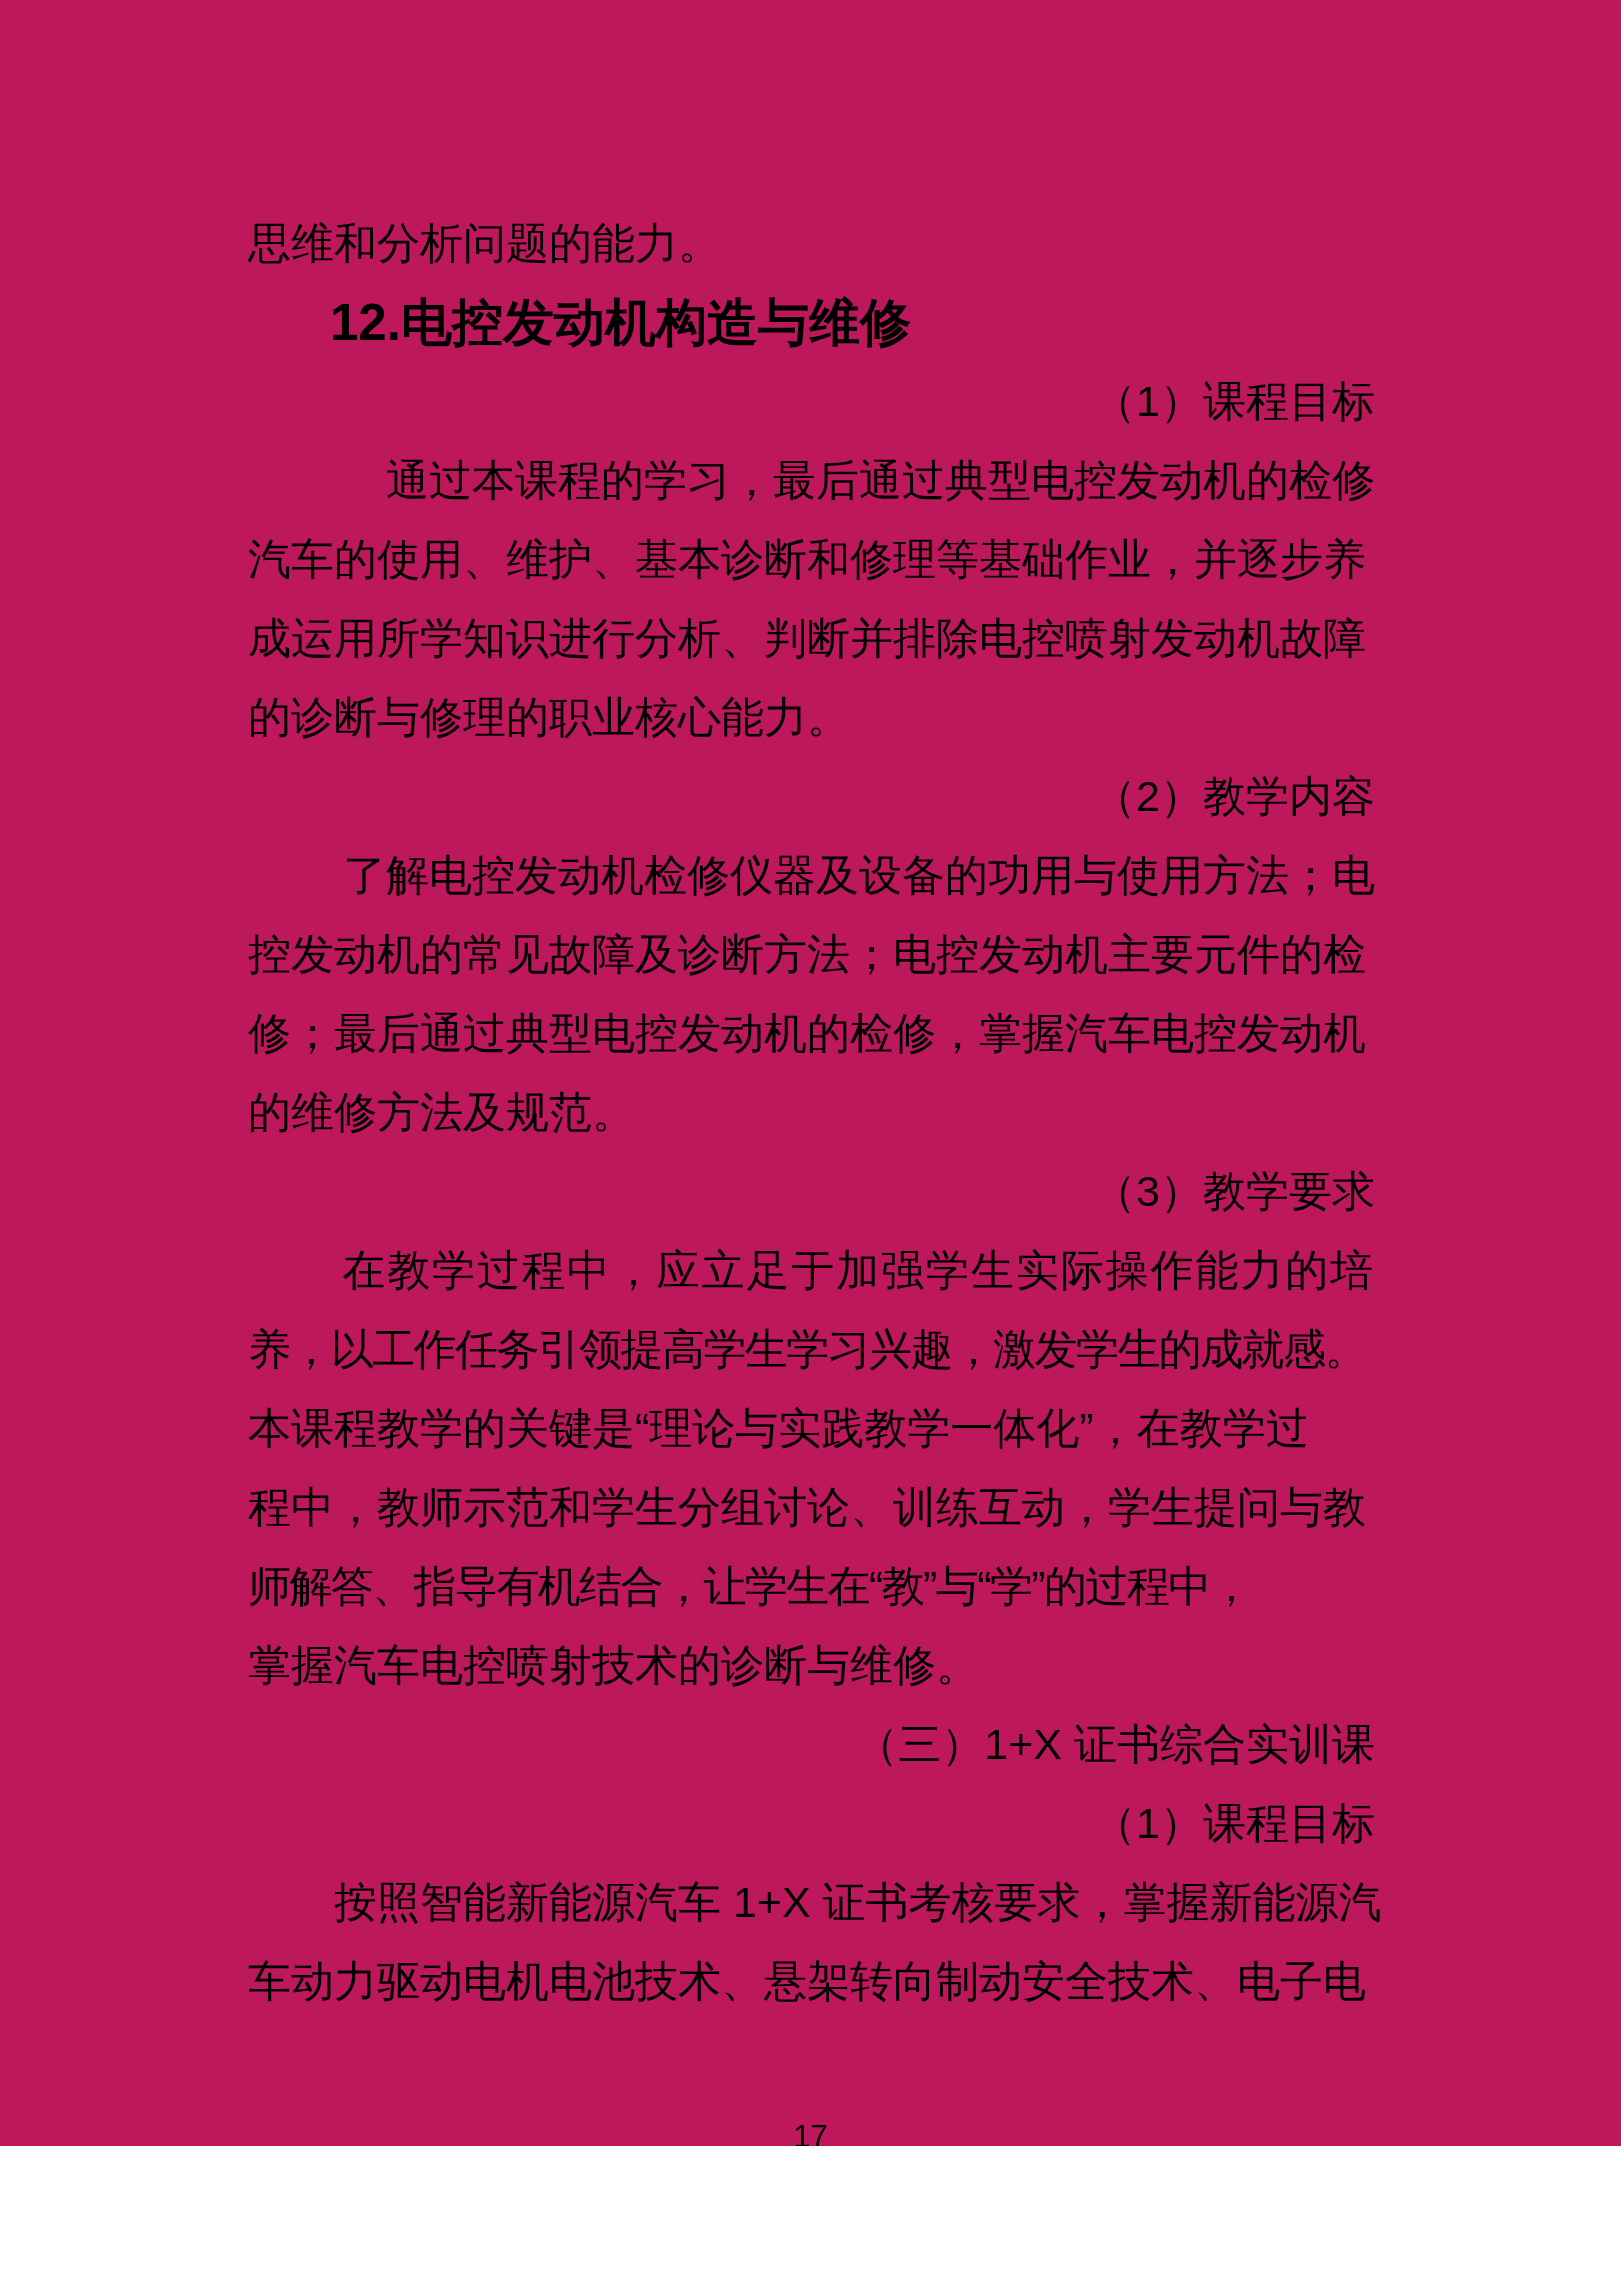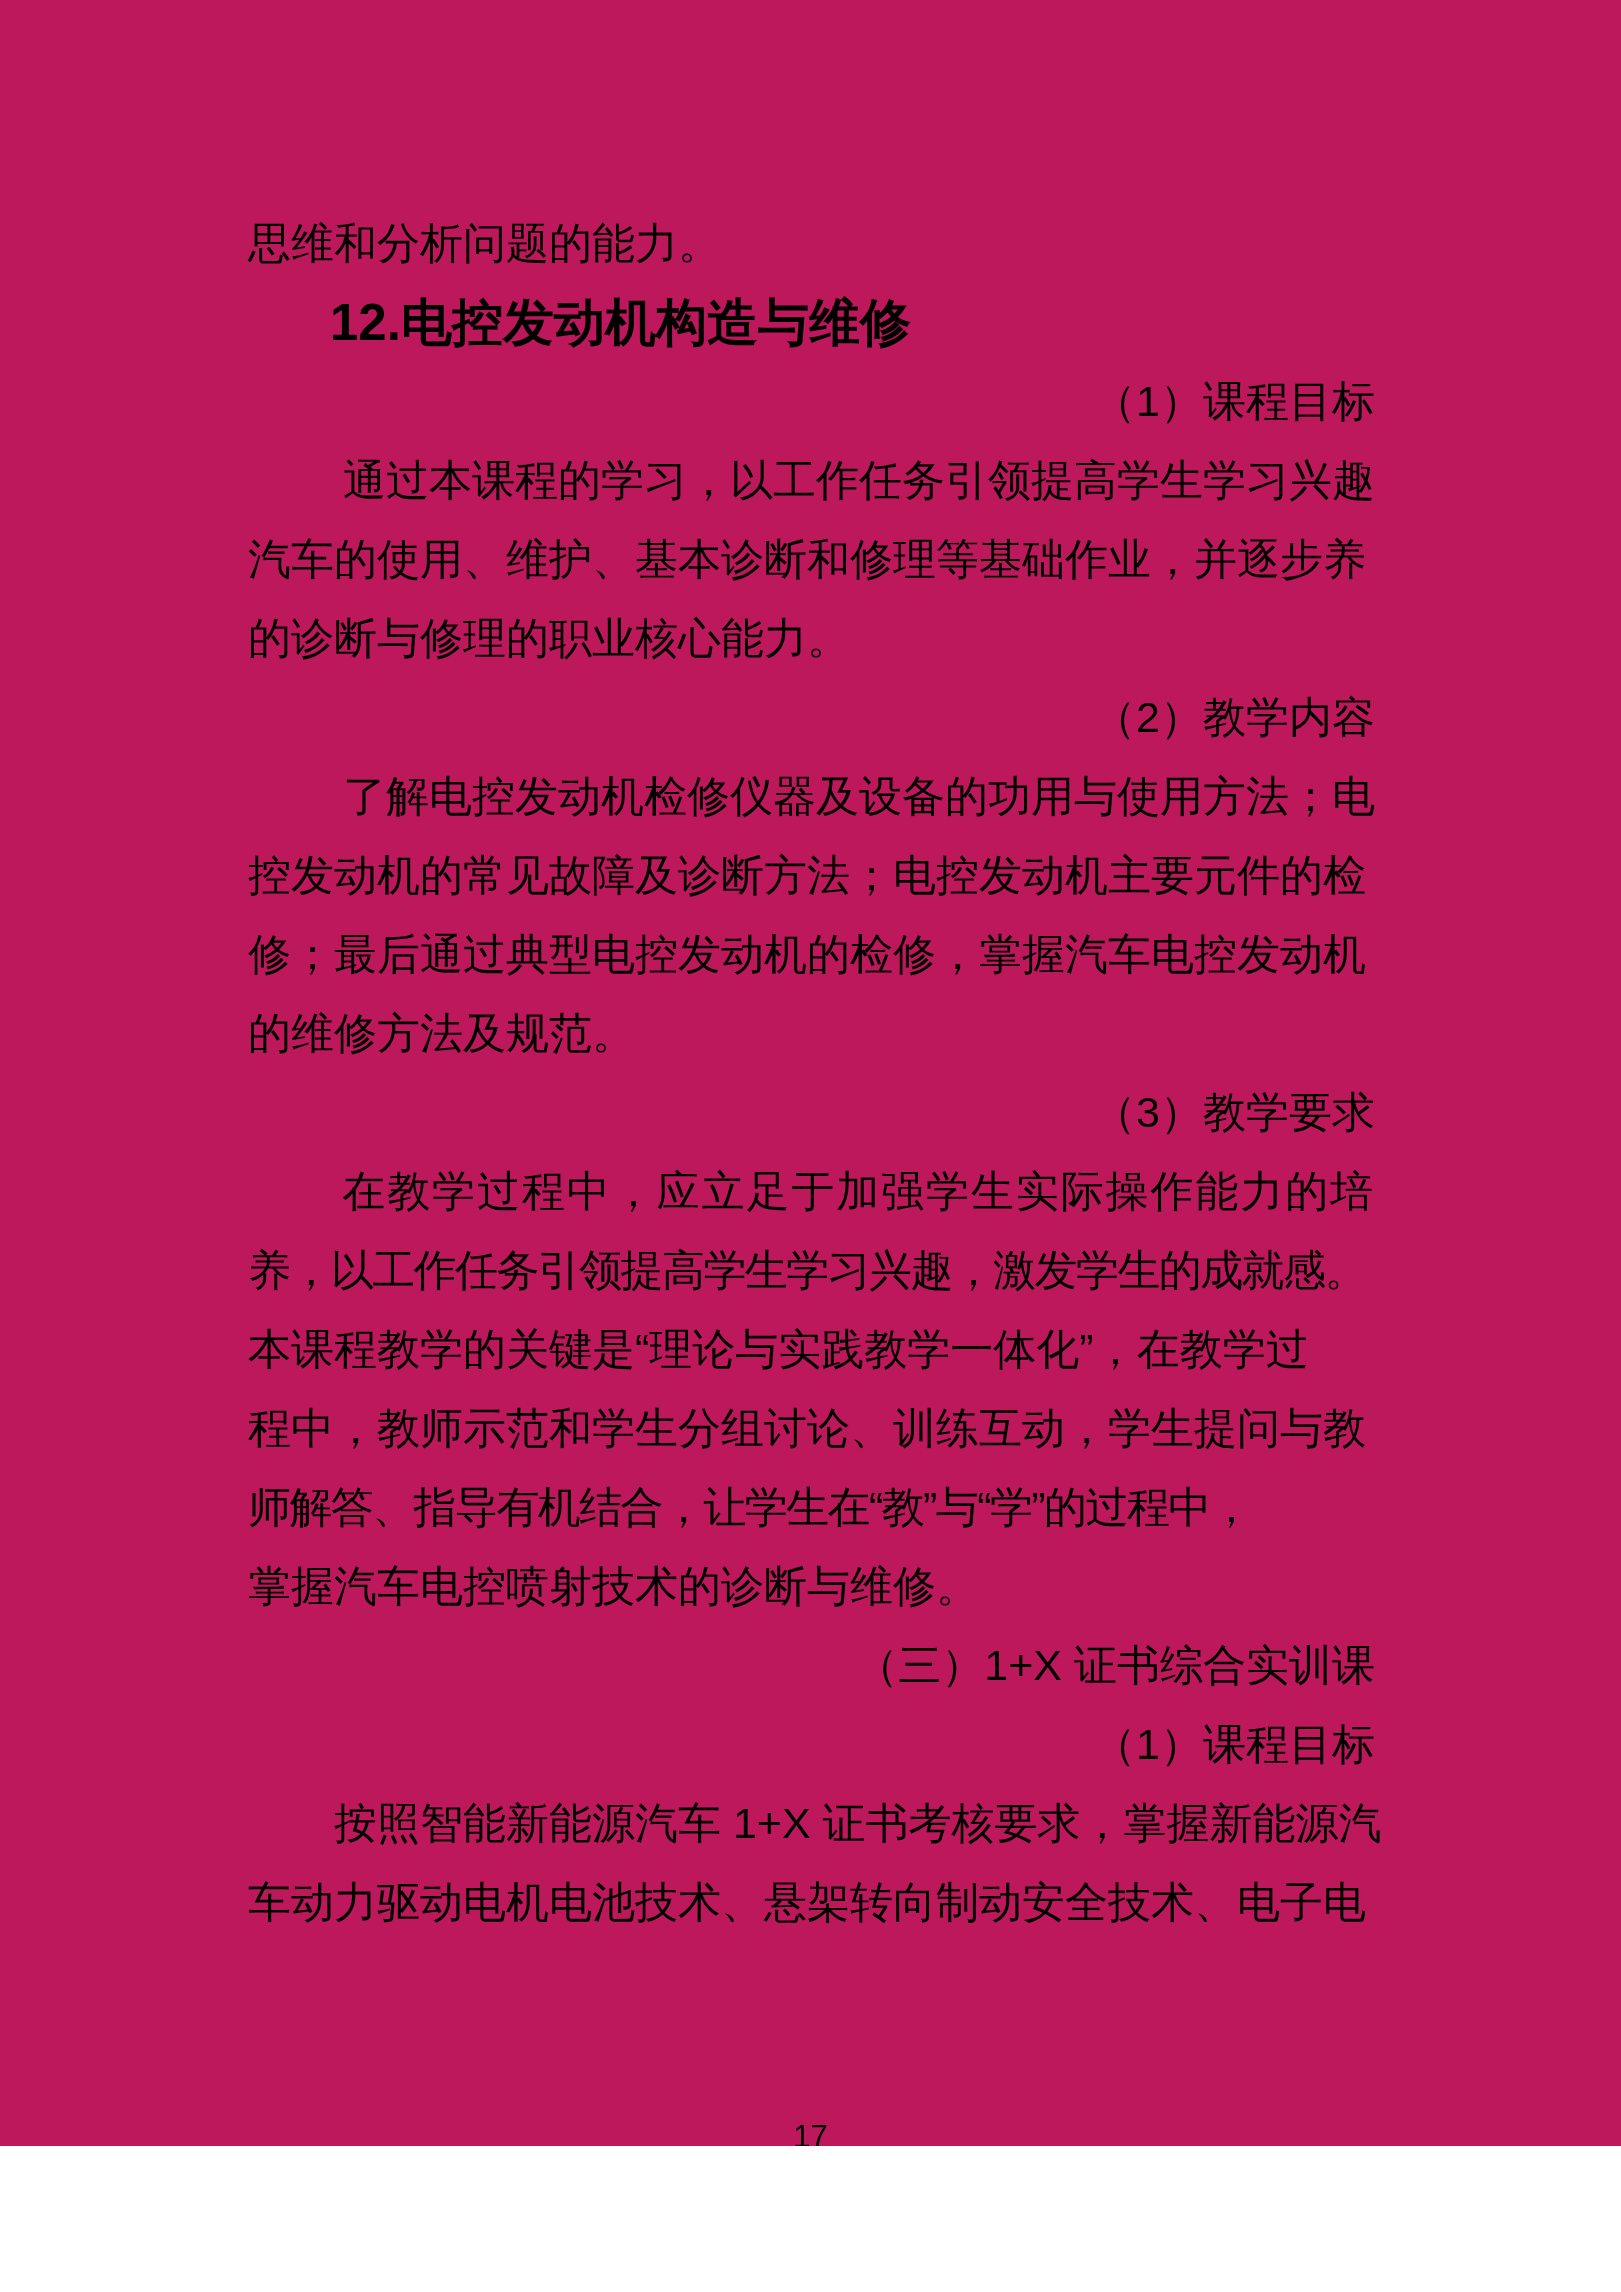--- a/index.html
+++ b/index.html
@@ -54,22 +54,23 @@
   }
 </style>
 </head>
 <body>
 
 <div class="page">
   <div class="doc-body" id="doc-body">
       <div class="line">思维和分析问题的能力。</div>
       <div class="line heading">12.电控发动机构造与维修</div>
       <div class="line indent">（1）课程目标</div>
-      <div class="line indent">通过本课程的学习，以工作任务引领提高学生学习兴趣</div>
+      <div class="line indent">通过本课程的学习，最后通过典型电控发动机的检修</div>
       <div class="line">汽车的使用、维护、基本诊断和修理等基础作业，并逐步养</div>
+      <div class="line">成运用所学知识进行分析、判断并排除电控喷射发动机故障</div>
       <div class="line">的诊断与修理的职业核心能力。</div>
       <div class="line indent">（2）教学内容</div>
       <div class="line indent">了解电控发动机检修仪器及设备的功用与使用方法；电</div>
       <div class="line">控发动机的常见故障及诊断方法；电控发动机主要元件的检</div>
       <div class="line">修；最后通过典型电控发动机的检修，掌握汽车电控发动机</div>
       <div class="line">的维修方法及规范。</div>
       <div class="line indent">（3）教学要求</div>
       <div class="line indent loose">在教学过程中，应立足于加强学生实际操作能力的培</div>
       <div class="line tight">养，以工作任务引领提高学生学习兴趣，激发学生的成就感。</div>
       <div class="line">本课程教学的关键是“理论与实践教学一体化”，在教学过</div>

